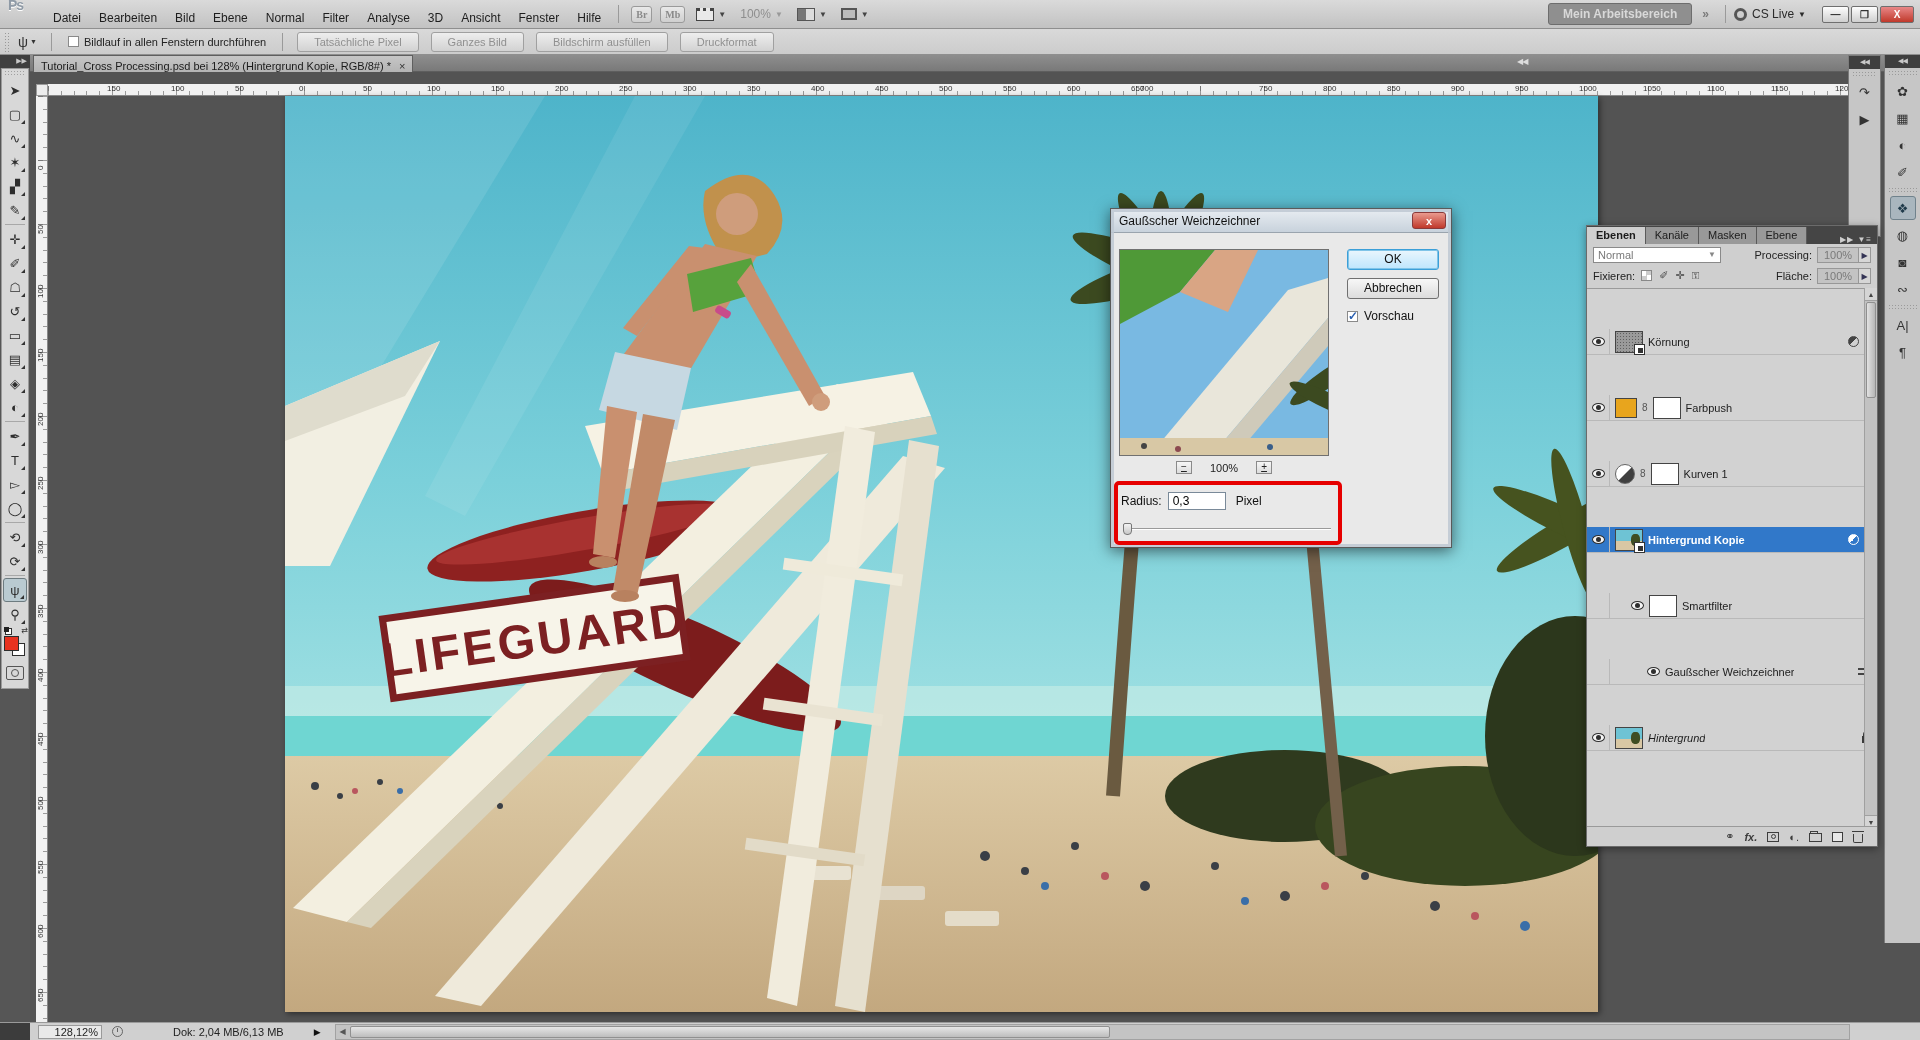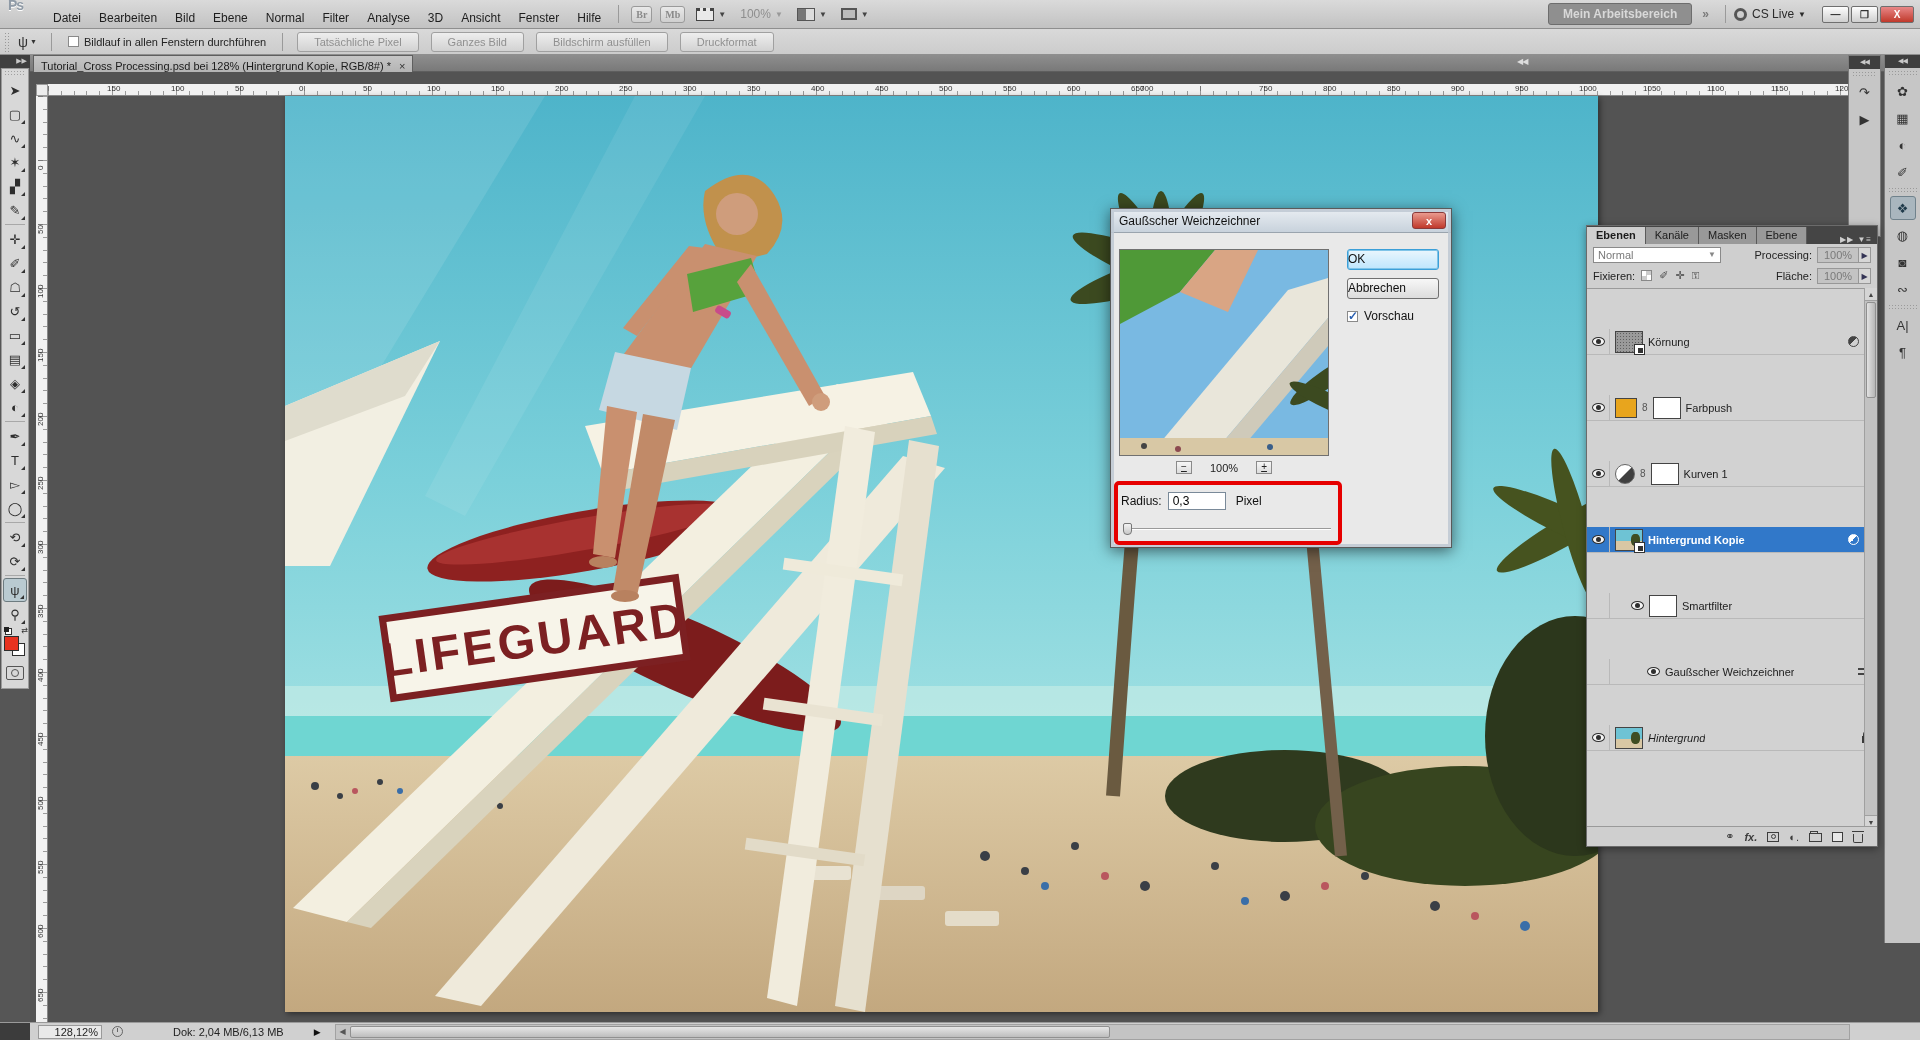--- a/index.html
+++ b/index.html
@@ -121,21 +121,21 @@
     font-size:10px; line-height:10px; text-align:center; margin:0 18px; text-decoration:underline; }
   #dlg-redbox { position:absolute; left:3px; top:272px; width:228px; height:64px; border:4px solid #e60000; border-radius:5px; }
   #dlg-radiusrow { position:absolute; left:10px; top:283px; width:220px; display:flex; align-items:center; font-size:12px; color:#111; }
   #radius-input { width:58px; height:18px; border:1px solid #7a8a99; background:#fff; font-size:12px; padding:0 4px; margin:0 10px 0 6px;
     font-family:"Liberation Sans", sans-serif; }
   #dlg-slider { position:absolute; left:12px; top:314px; width:208px; height:12px; }
   #dlg-slider .track { position:absolute; left:0; top:5px; width:100%; height:2px; background:#9a9a9a; border-bottom:1px solid #fff; }
   #dlg-slider .thumbs { position:absolute; left:0; top:0; width:9px; height:12px; background:linear-gradient(#f2f2f2,#c8c8c8);
     border:1px solid #777; border-radius:2px 2px 4px 4px; }
   .dlg-btn { position:absolute; left:236px; width:92px; height:21px; border:1px solid #707070; border-radius:3px;
-    background:linear-gradient(#f7f7f7,#dcdcdc); font-size:12px; color:#111; text-align:left; line-height:19px; }
+    background:linear-gradient(#f7f7f7,#dcdcdc); font-size:12px; color:#111; text-align:center; line-height:19px; }
   #btn-ok { top:40px; border:1px solid #3c9fd8; box-shadow:0 0 0 1px #7fc4e8 inset; background:linear-gradient(#eaf6fd,#bee6fd); }
   #btn-cancel { top:69px; }
   #dlg-preview-chk { position:absolute; left:236px; top:100px; display:flex; align-items:center; font-size:12px; color:#111; }
 
   
   #layers-panel { position:absolute; left:1586px; top:225px; width:292px; height:622px;
     background:#cfcfcf; border:1px solid #6b6b6b; box-shadow:0 2px 8px rgba(0,0,0,.4); font-size:11px; }
   #lp-tabs { height:18px; background:#454545; display:flex; align-items:flex-end; }
   .lp-tab { height:17px; padding:2px 9px 0; font-size:11px; color:#1c1c1c; background:#999; border-right:1px solid #5a5a5a; }
   .lp-tab.active { background:#cfcfcf; font-weight:bold; }

